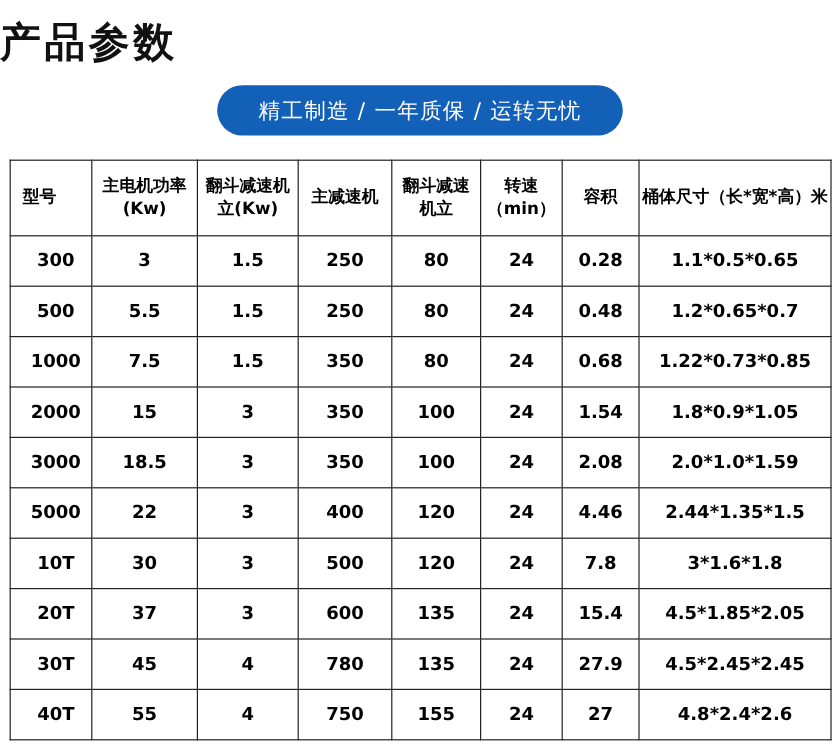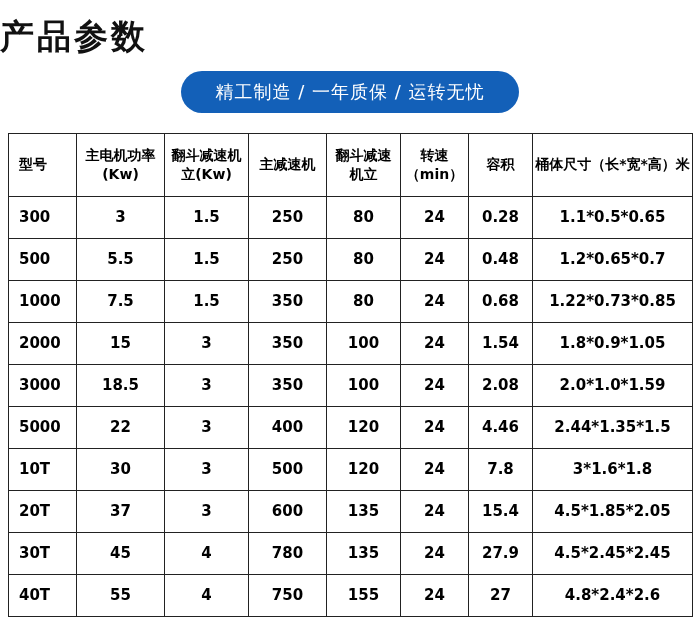--- a/index.html
+++ b/index.html
@@ -63,21 +63,21 @@
     font-weight: bold;
     font-size: 14px;
     line-height: 1.35;
   }
   table.spec tbody td {
     height: 41px;
     font-weight: bold;
     font-size: 15px;
   }
   table.spec tbody td.model {
-    text-align: left;
+    text-align: center;
     padding-left: 10px;
   }
   table.spec th.c0 { text-align: left; padding-left: 10px; margin-top: 24px; }
   col.c0 { width: 68px; }
   col.c1 { width: 88px; }
   col.c2 { width: 84px; }
   col.c3 { width: 78px; }
   col.c4 { width: 74px; }
   col.c5 { width: 68px; }
   col.c6 { width: 64px; }

